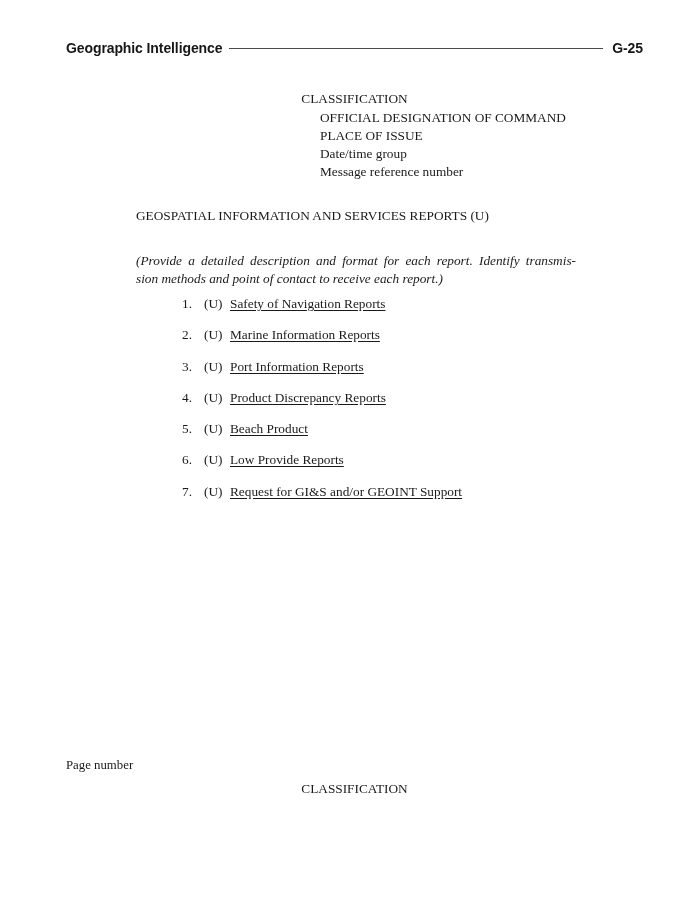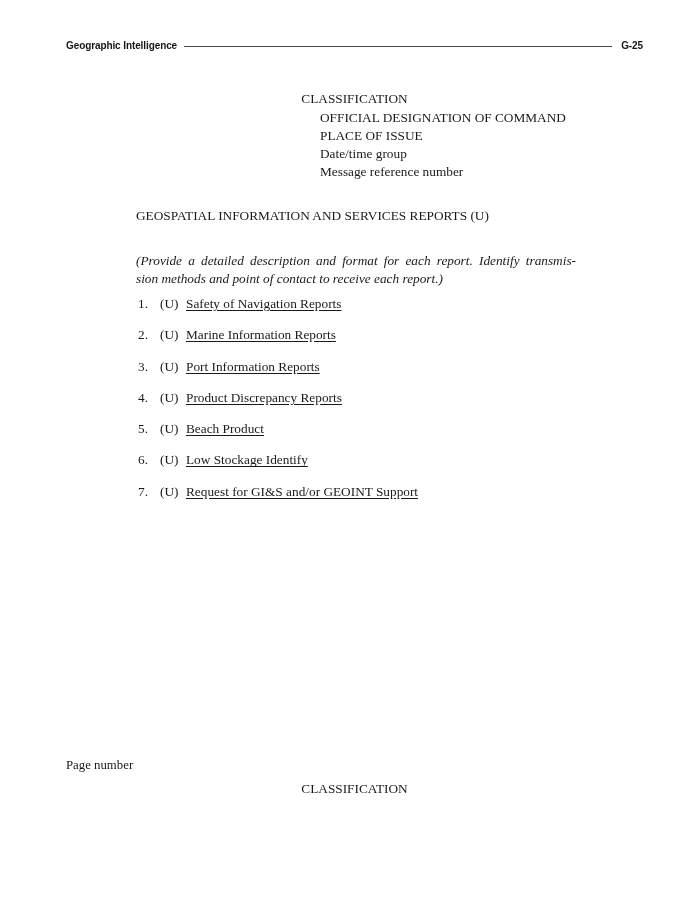--- a/index.html
+++ b/index.html
@@ -21,21 +21,21 @@
   
   .running-header {
     position: absolute;
     top: 40px;
     left: 66px;
     right: 52px;
     display: flex;
     align-items: center;
     font-family: "Liberation Sans", sans-serif;
     font-weight: bold;
-    font-size: 10px;
+    font-size: 14px;
     letter-spacing: -0.1px;
     color: #161616;
     white-space: nowrap;
   }
   .hdr-rule {
     flex: 1;
     height: 0;
     border-top: 1.4px solid #4a4a4a;
     margin: 1px 9px 0 7px;
   }
@@ -90,20 +90,21 @@
   
   .report-list {
     position: absolute;
     top: 296px;
     left: 138px;
     white-space: nowrap;
   }
   .report-item {
     line-height: 16px;
     margin-bottom: 15.3px;
+    margin-left: 44px;
   }
   .report-item .num {
     display: inline-block;
     width: 22px;
   }
   .report-item .marking {
     display: inline-block;
     width: 26px;
   }
   .report-item .report-title {
@@ -168,21 +169,21 @@
     <div class="report-item">
       <span class="num">3.</span><span class="marking">(U)</span><span class="report-title">Port Information Reports</span>
     </div>
     <div class="report-item">
       <span class="num">4.</span><span class="marking">(U)</span><span class="report-title">Product Discrepancy Reports</span>
     </div>
     <div class="report-item">
       <span class="num">5.</span><span class="marking">(U)</span><span class="report-title">Beach Product</span>
     </div>
     <div class="report-item">
-      <span class="num">6.</span><span class="marking">(U)</span><span class="report-title">Low Stockage Identify</span>
+      <span class="num">6.</span><span class="marking">(U)</span><span class="report-title">Low Provide Reports</span>
     </div>
     <div class="report-item">
       <span class="num">7.</span><span class="marking">(U)</span><span class="report-title">Request for GI&amp;S and/or GEOINT Support</span>
     </div>
   </div>
 
   <div class="page-number">Page number</div>
   <div class="class-bottom">CLASSIFICATION</div>
 
 </div>

